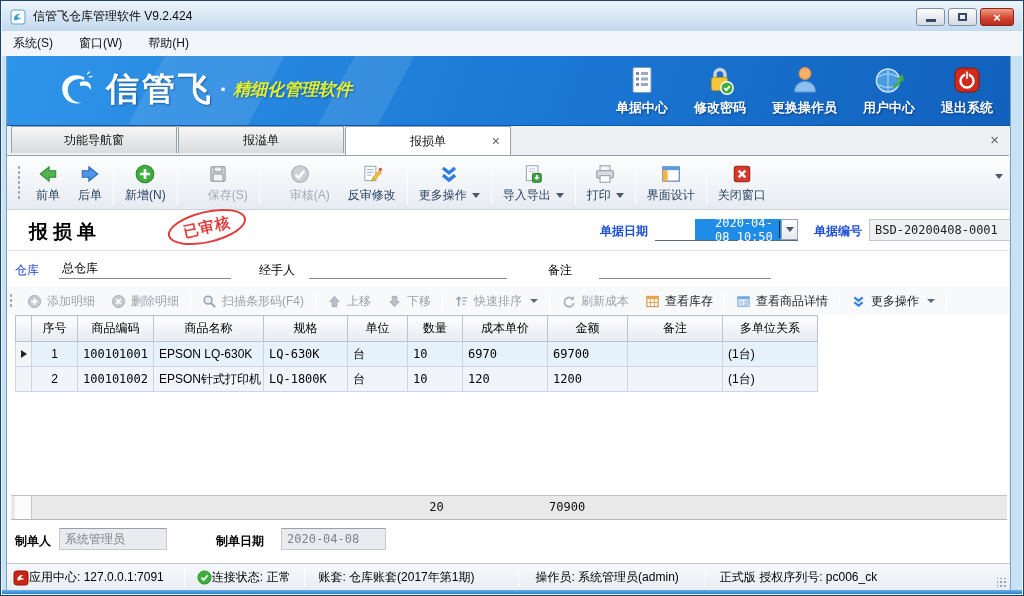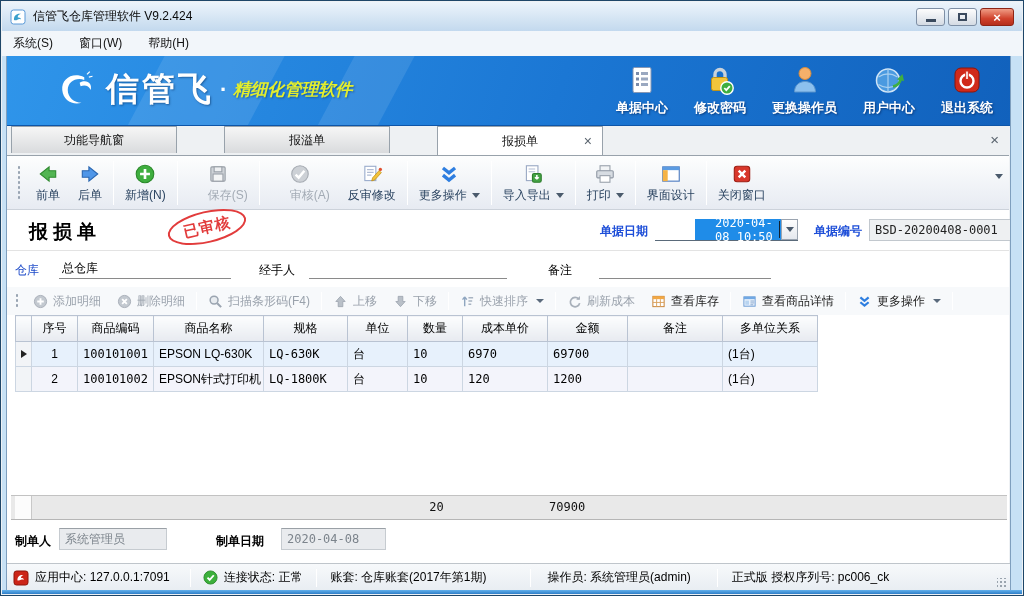--- a/index.html
+++ b/index.html
@@ -39,21 +39,21 @@
   .logo .brand{color:#fff;font-size:33px;font-weight:bold;letter-spacing:3px;margin-left:8px;text-shadow:1px 1px 2px rgba(0,40,90,.5);}
   .logo .dot{color:#fff;font-size:22px;font-weight:bold;margin:0 6px;}
   .logo .slogan{color:#e3ee2d;font-size:17px;font-weight:bold;font-style:italic;text-shadow:1px 1px 2px rgba(0,40,90,.45);}
   .banner-actions{position:absolute;right:18px;top:8px;display:flex;align-items:flex-end;gap:26px;}
   .baction{display:flex;flex-direction:column;align-items:center;gap:3px;cursor:default;}
   .baction svg{width:32px;height:32px;}
   .baction .blbl{color:#fff;font-weight:bold;font-size:13px;text-shadow:1px 1px 2px rgba(0,30,80,.6);white-space:nowrap;}
 
   
   .tabstrip{position:absolute;left:6px;right:14px;top:125px;height:30px;background:#eef1f3;border-bottom:1px solid #98a2ab;}
-  .tabs{position:absolute;left:4px;bottom:0;display:flex;gap:46px;}
+  .tabs{position:absolute;left:4px;bottom:0;display:flex;}
   .tab{width:166px;height:27px;border:1px solid #98a2ab;border-bottom:none;margin-right:1px;
     background:linear-gradient(#f6f6f6,#d9dbdd);display:flex;align-items:center;justify-content:center;position:relative;}
   .tab.active{background:#fff;height:29px;z-index:2;}
   .tab .tclose{position:absolute;right:10px;color:#5a646e;font-size:14px;line-height:1;}
   .strip-close{position:absolute;right:10px;top:6px;color:#5a646e;font-size:15px;line-height:1;}
 
   
   .toolbar{position:absolute;left:6px;right:14px;top:155px;height:54px;
     background:linear-gradient(#fdfefe,#e7ebf2);border-bottom:1px solid #ccd2da;
     display:flex;align-items:center;padding-left:8px;}
@@ -84,21 +84,21 @@
   .combo-btn{width:17px;background:linear-gradient(#fefefe,#e4e8ee);border:1px solid #9aa4b0;display:flex;align-items:center;justify-content:center;}
   .doc-no-lbl{position:absolute;left:807px;top:13px;}
   .doc-no-box{position:absolute;left:862px;top:9px;width:148px;height:22px;background:#eef0f2;border:1px solid #c2c8ce;
     display:flex;align-items:center;padding-left:5px;color:#222;}
 
   .fields-row{position:absolute;left:0;right:0;top:41px;height:36px;}
   .f-lbl{position:absolute;top:11px;color:#000;}
   .f-lbl.link{color:#1b49c8;}
   .uline{position:absolute;top:7px;height:21px;border-bottom:1px solid #8a8a8a;padding-left:3px;display:flex;align-items:center;color:#000;}
 
-  .grid-toolbar{position:absolute;left:0;right:0;top:77px;height:28px;background:#f7f9fb;display:flex;align-items:center;padding-left:6px;}
+  .grid-toolbar{position:absolute;left:0;right:0;top:77px;height:28px;background:#f7f9fb;display:flex;align-items:center;padding-left:0;}
   .grid-toolbar .grip{height:16px;}
   .gbtn{display:flex;align-items:center;gap:5px;padding:0 8px;font-size:12px;color:#1c1c1c;white-space:nowrap;}
   .gbtn svg{width:15px;height:15px;}
   .gbtn.disabled{color:#9aa2ac;}
   .gsep{width:1px;height:18px;background:#c9cfd7;border-right:1px solid #fff;margin:0 3px;}
   .gcaret{width:0;height:0;border-left:4px solid transparent;border-right:4px solid transparent;border-top:4px solid #5a6a7c;margin-left:3px;}
 
   
   .grid{position:absolute;left:8px;top:105px;border-collapse:collapse;table-layout:fixed;}
   .grid th{height:26px;background:linear-gradient(#fcfdfe,#e7eaf0);border:1px solid #b9c3d2;border-left:none;
@@ -120,21 +120,21 @@
 
   .footer-row{position:absolute;left:0;right:0;top:311px;height:44px;}
   .fr-lbl{position:absolute;top:12px;font-weight:bold;color:#000;}
   .fr-box{position:absolute;top:7px;height:22px;background:#e9ebee;border:1px solid #c6cbd0;border-top-color:#9aa0a6;
     display:flex;align-items:center;padding-left:5px;color:#7c848c;}
 
   
   .statusbar{position:absolute;left:5px;right:13px;bottom:4px;height:28px;border-top:1px solid #bfc5cb;
     background:linear-gradient(#f7f9fb,#e8edf2);display:flex;align-items:center;color:#000;}
   .sb-sep{width:1px;height:18px;background:#c2c6cb;border-right:1px solid #fff;}
-  .sb-item{display:flex;align-items:center;gap:6px;white-space:nowrap;}
+  .sb-item{display:flex;align-items:center;white-space:nowrap;}
   .sb-grip{position:absolute;right:3px;bottom:3px;width:10px;height:10px;
     background-image:radial-gradient(circle,#9aa4ae 1.2px,transparent 1.3px);background-size:4px 4px;background-position:bottom right;}
 </style>
 </head>
 <body>
 
 <div class="window">
 
   <div class="titlebar">
     <svg class="app-ico" viewBox="0 0 16 16">

